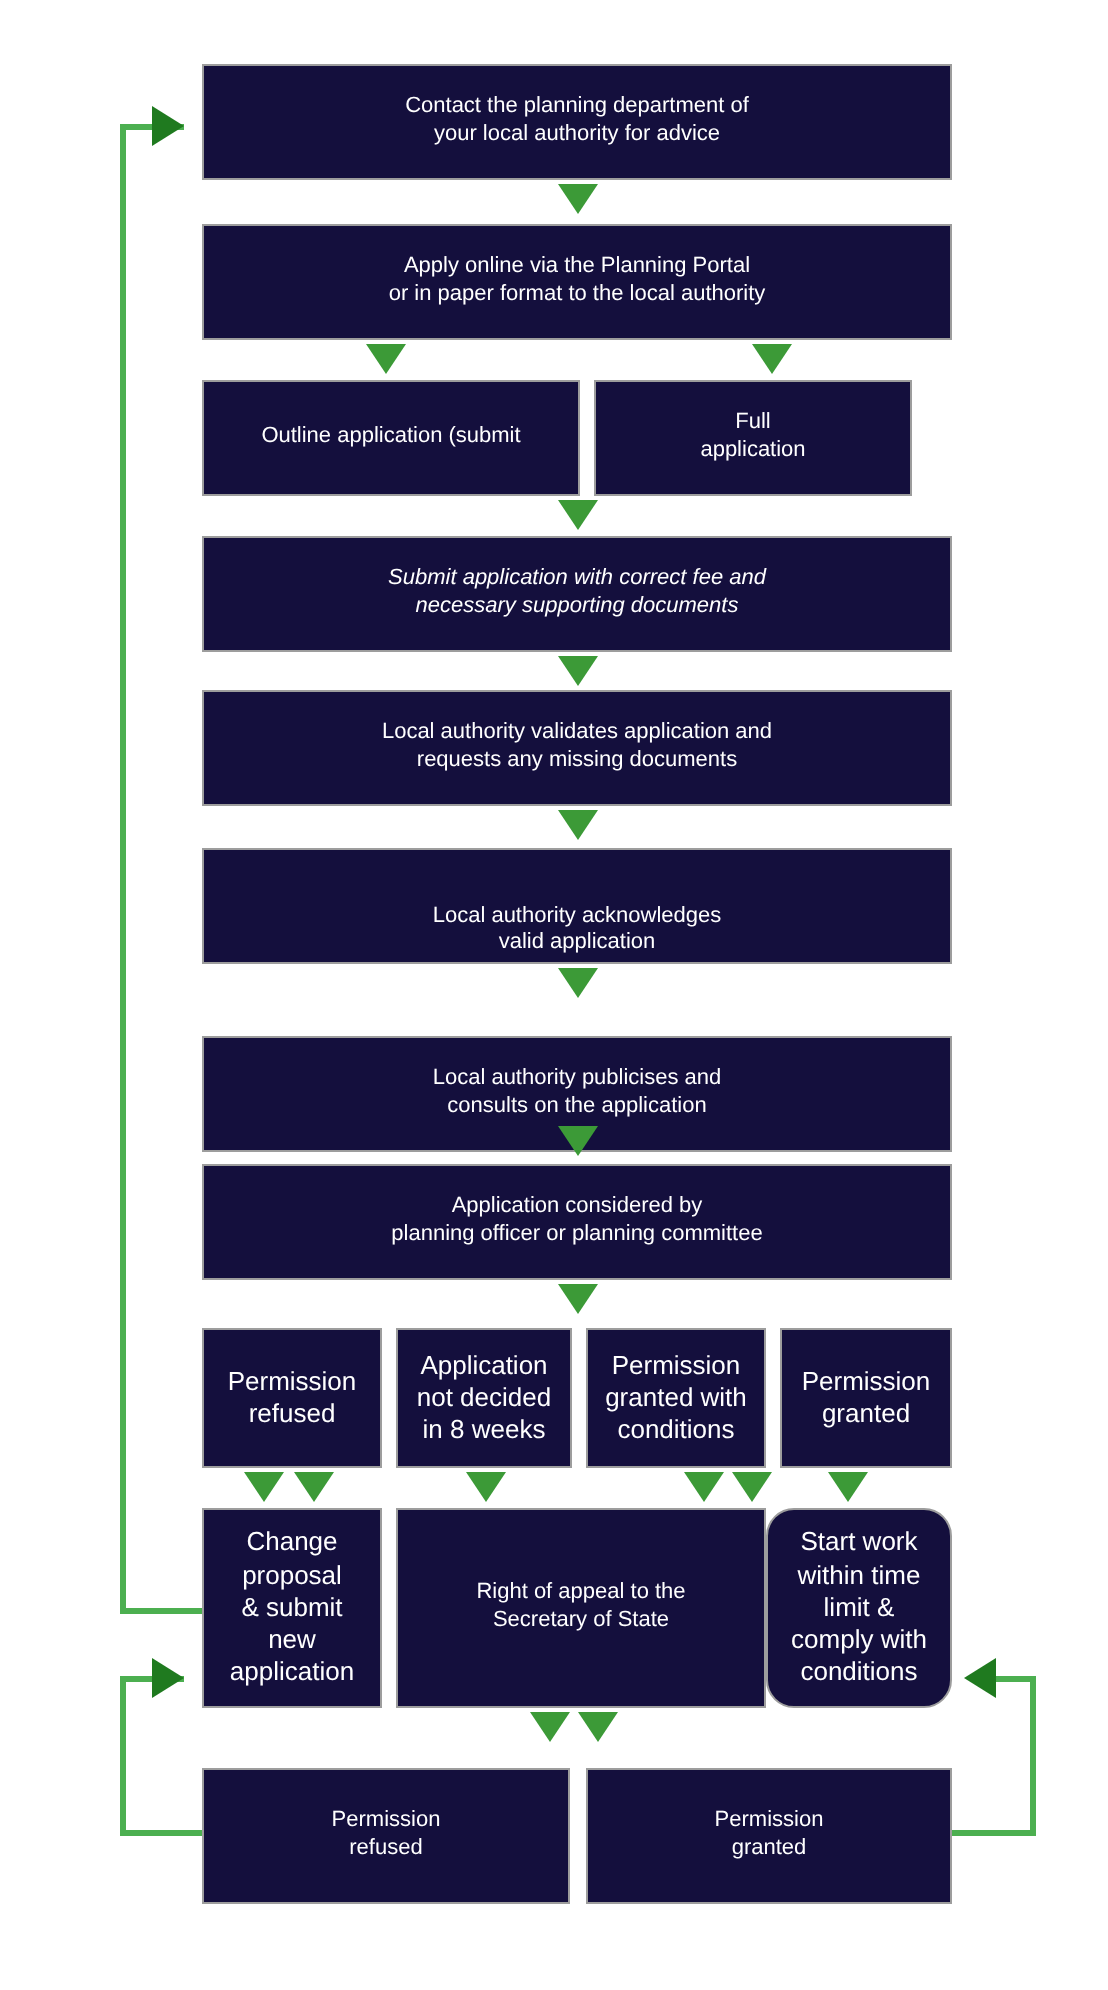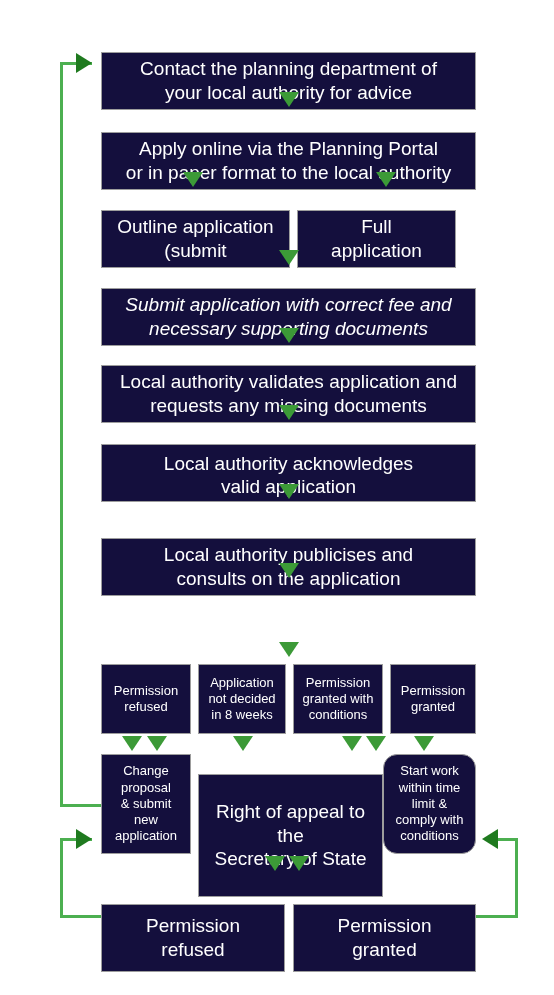--- a/index.html
+++ b/index.html
@@ -27,21 +27,21 @@
     align-items: center;
     justify-content: center;
     text-align: center;
     line-height: 1.25;
     padding: 2px 6px;
   }
   .node span {
     display: block;
     width: 100%;
   }
-  .t14 { font-size: 19px; margin-top: 20px; }
+  .t14 { font-size: 11px; }
   .t13 { font-size: 13px; }
   .arrow {
     position: absolute;
     width: 0;
     height: 0;
     border-left: 10px solid transparent;
     border-right: 10px solid transparent;
     border-top: 15px solid #3c9a37;
   }
   .arrow-right {
@@ -146,20 +146,26 @@
   <div class="arrow" style="left:279px; top:484px;"></div>
 
   <div class="node t14" style="left:101px; top:518px; width:375px; height:58px;">
     <span>
       <span>Local authority publicises and</span>
       <span>consults on the application</span>
     </span>
   </div>
   <div class="arrow" style="left:279px; top:563px;"></div>
 
+  <div class="node t14" style="left:101px; top:582px; width:375px; height:58px;">
+    <span>
+      <span>Application considered by</span>
+      <span>planning officer or planning committee</span>
+    </span>
+  </div>
   <div class="arrow" style="left:279px; top:642px;"></div>
 
   <div class="node t13" style="left:101px; top:664px; width:90px; height:70px;">
     <span>
       <span>Permission</span>
       <span>refused</span>
     </span>
   </div>
   <div class="node t13" style="left:198px; top:664px; width:88px; height:70px;">
     <span>
@@ -191,21 +197,21 @@
 
   <div class="node t13" style="left:101px; top:754px; width:90px; height:100px;">
     <span>
       <span>Change</span>
       <span>proposal</span>
       <span>&amp; submit</span>
       <span>new</span>
       <span>application</span>
     </span>
   </div>
-  <div class="node t14" style="left:198px; top:754px; width:185px; height:123px;">
+  <div class="node t14" style="left:198px; top:754px; width:185px; height:100px;">
     <span>
       <span>Right of appeal to the</span>
       <span>Secretary of State</span>
     </span>
   </div>
   <div class="node t13" style="left:383px; top:754px; width:93px; height:100px;border-radius:14px;">
     <span>
       <span>Start work</span>
       <span>within time</span>
       <span>limit &amp;</span>

